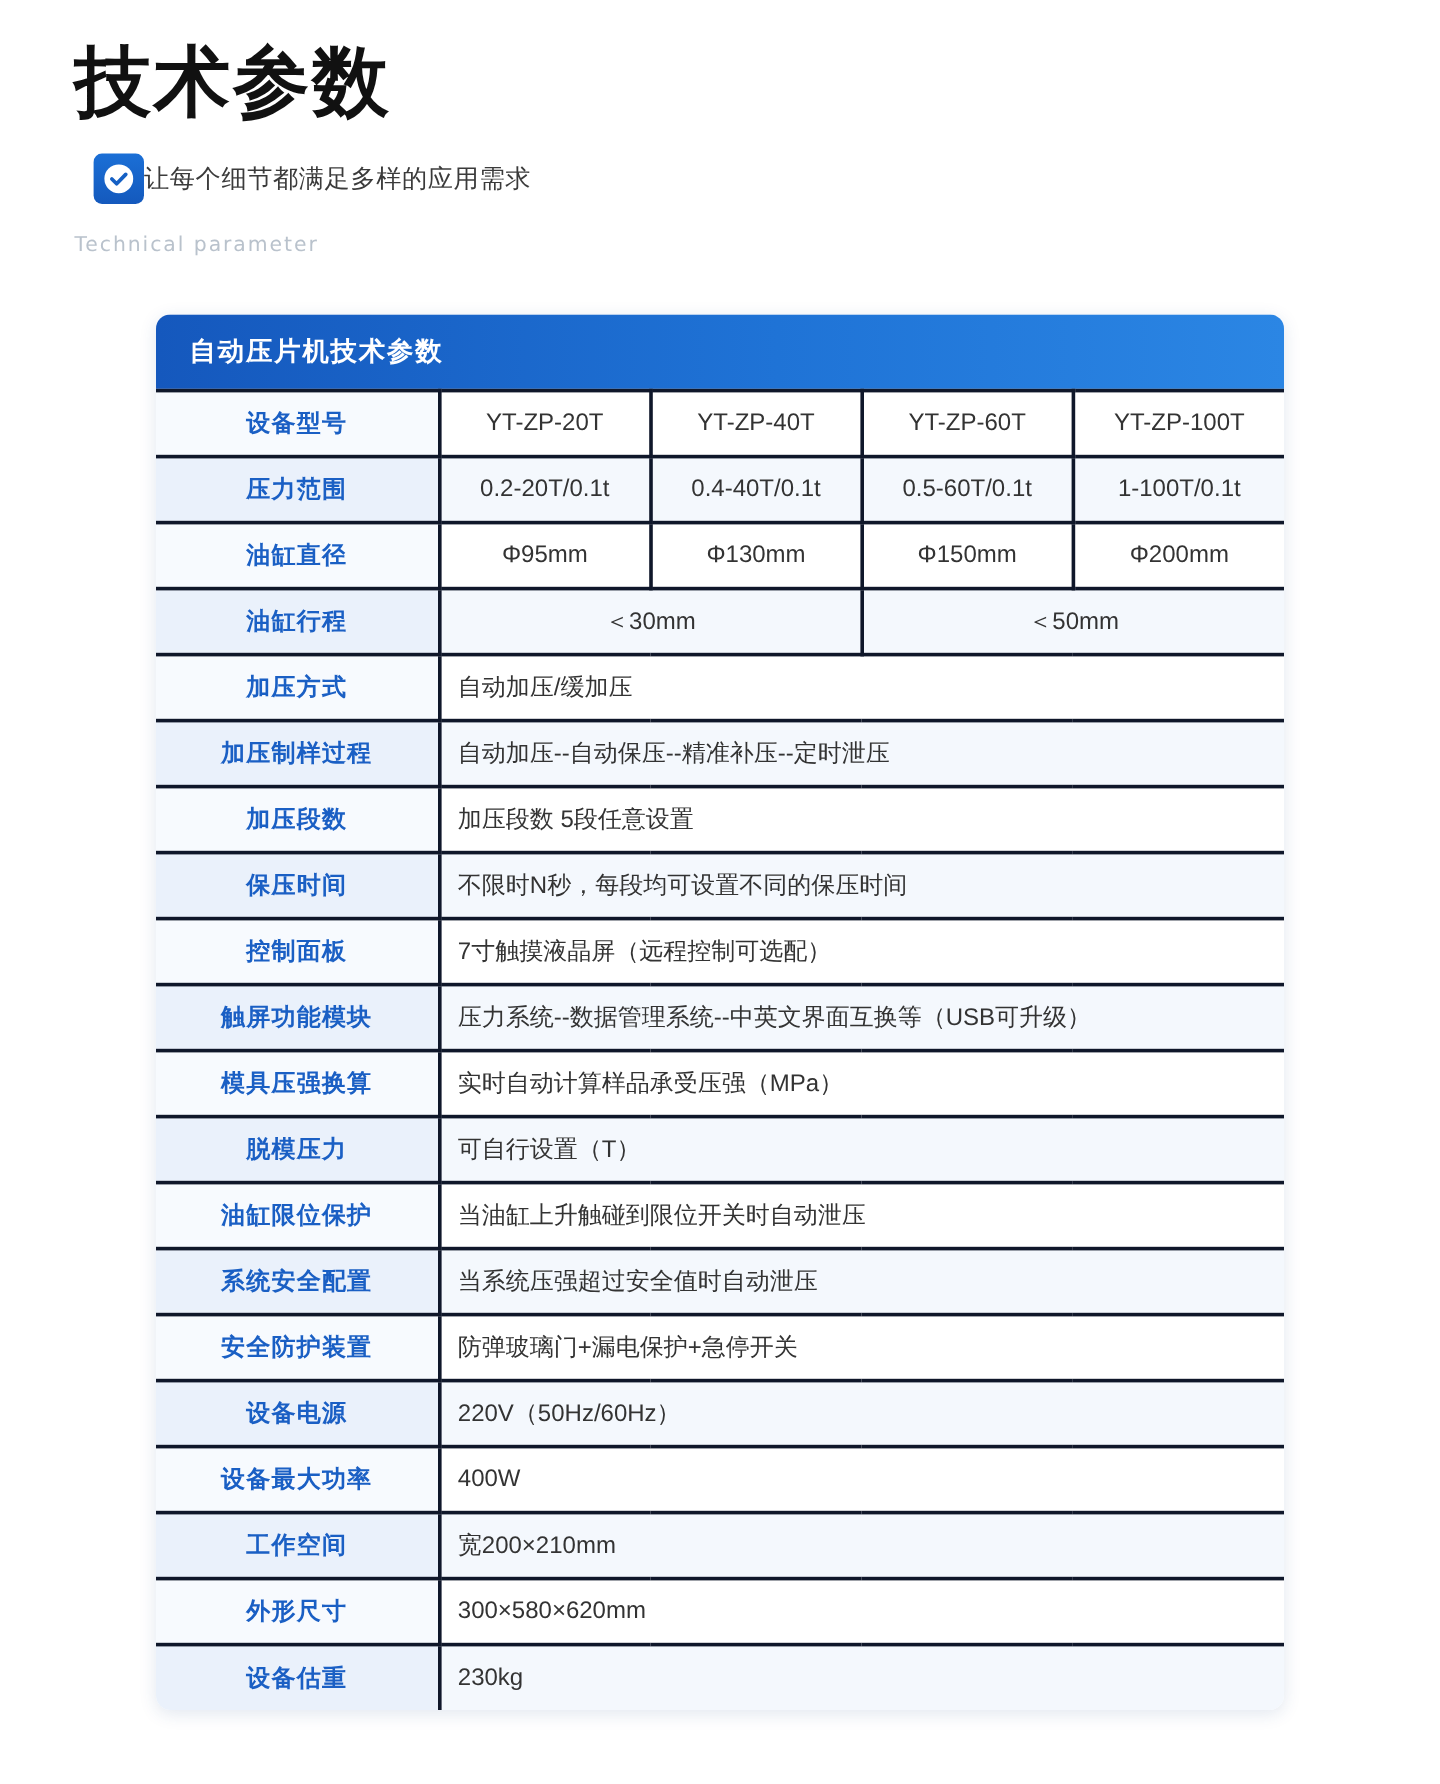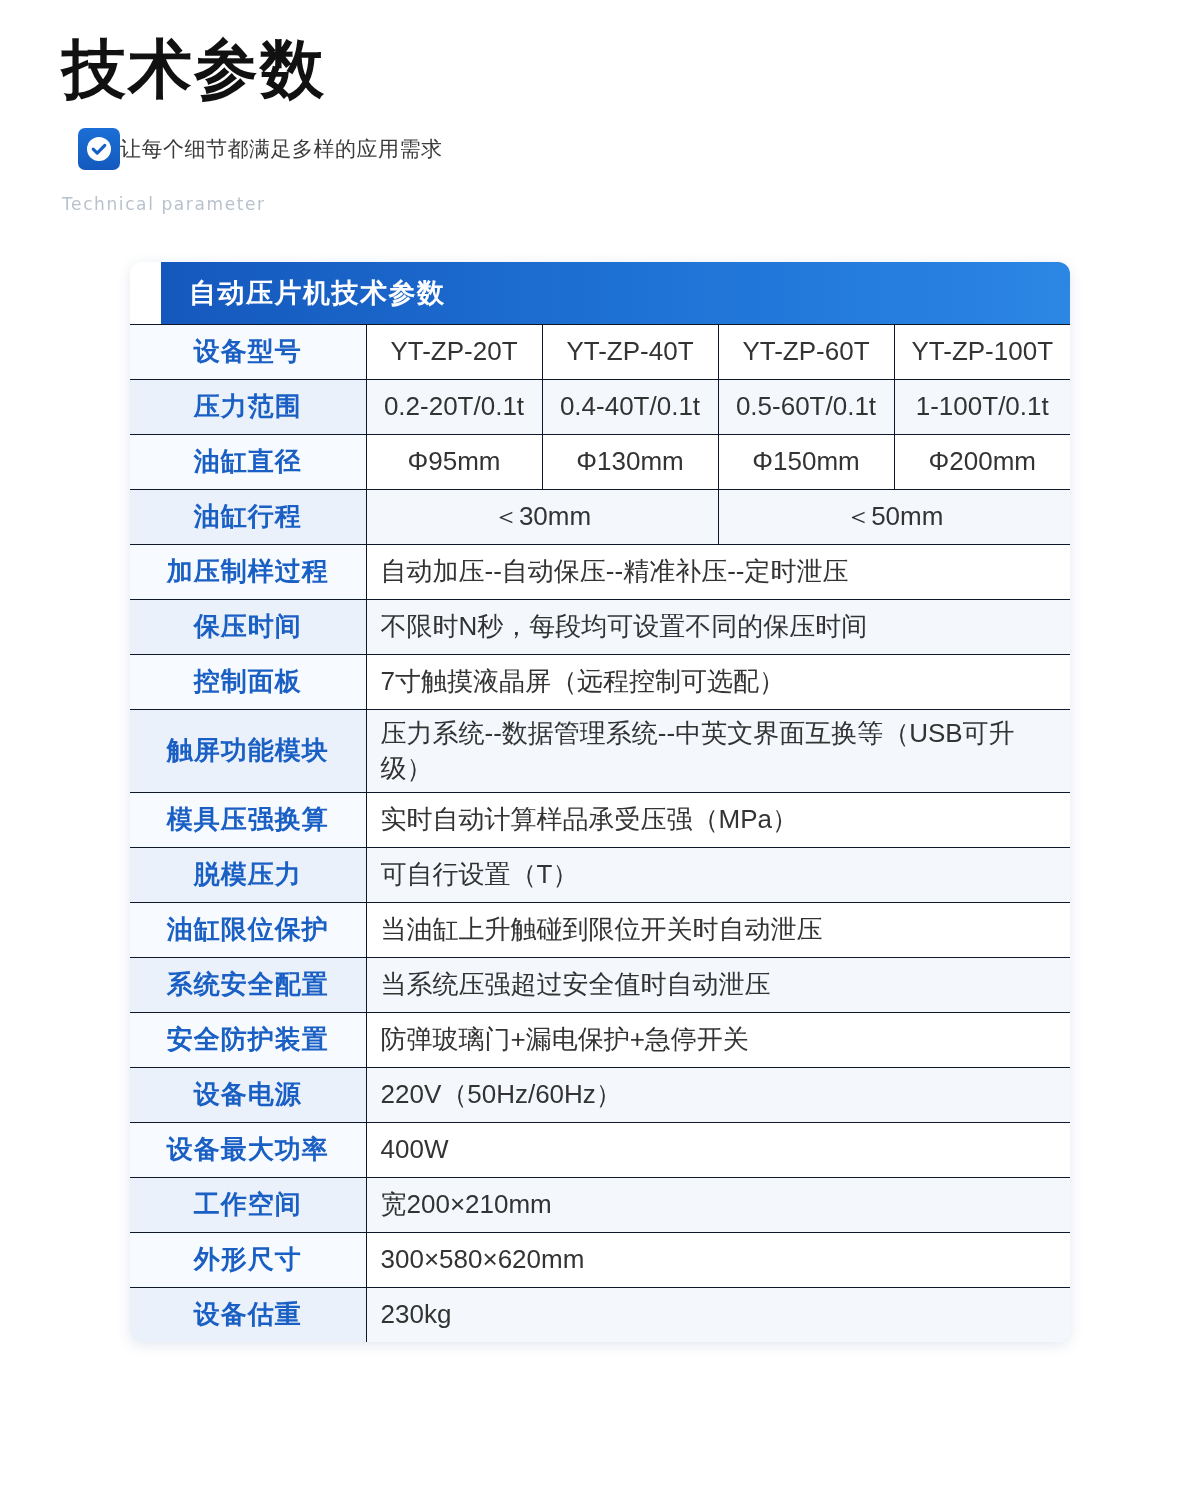--- a/index.html
+++ b/index.html
@@ -65,38 +65,37 @@
     margin: 48px auto 0 auto;
     width: 940px;
     border-radius: 12px;
     background: #ffffff;
     box-shadow: 0 3px 14px rgba(30, 70, 130, 0.13);
     overflow: hidden;
   }
   .card-header {
     background: linear-gradient(90deg, #1558bd 0%, #1f73d6 55%, #2b86e4 100%);
     color: #ffffff;
-    font-size: 27px;
+    font-size: 22px;
     font-weight: 700;
     letter-spacing: 1.5px;
     padding: 16px 0 16px 28px;
     height: 62px;
     display: flex;
     align-items: center;
-    margin-left: 31px;
   }
   table.spec {
     width: 100%;
     border-collapse: collapse;
     table-layout: fixed;
   }
   table.spec tr { height: 55px; }
   table.spec td {
-    border: 1px solid #0f172a;
-    font-size: 26px;
+    border: 3px solid #0f172a;
+    font-size: 20px;
     color: #333333;
     padding: 6px 14px;
     vertical-align: middle;
   }
   table.spec td.label {
     width: 236px;
     color: #1a5fc4;
     font-weight: 700;
     text-align: center;
     letter-spacing: 1px;
@@ -157,22 +156,30 @@
             <td class="val-center">Φ130mm</td>
             <td class="val-center">Φ150mm</td>
             <td class="val-center">Φ200mm</td>
           </tr>
           <tr>
             <td class="label">油缸行程</td>
             <td class="val-center" colspan="2">＜30mm</td>
             <td class="val-center" colspan="2">＜50mm</td>
           </tr>
           <tr>
+            <td class="label">加压方式</td>
+            <td class="val-left" colspan="4">自动加压/缓加压</td>
+          </tr>
+          <tr>
             <td class="label">加压制样过程</td>
             <td class="val-left" colspan="4">自动加压--自动保压--精准补压--定时泄压</td>
+          </tr>
+          <tr>
+            <td class="label">加压段数</td>
+            <td class="val-left" colspan="4">加压段数  5段任意设置</td>
           </tr>
           <tr>
             <td class="label">保压时间</td>
             <td class="val-left" colspan="4">不限时N秒，每段均可设置不同的保压时间</td>
           </tr>
           <tr>
             <td class="label">控制面板</td>
             <td class="val-left" colspan="4">7寸触摸液晶屏（远程控制可选配）</td>
           </tr>
           <tr>

